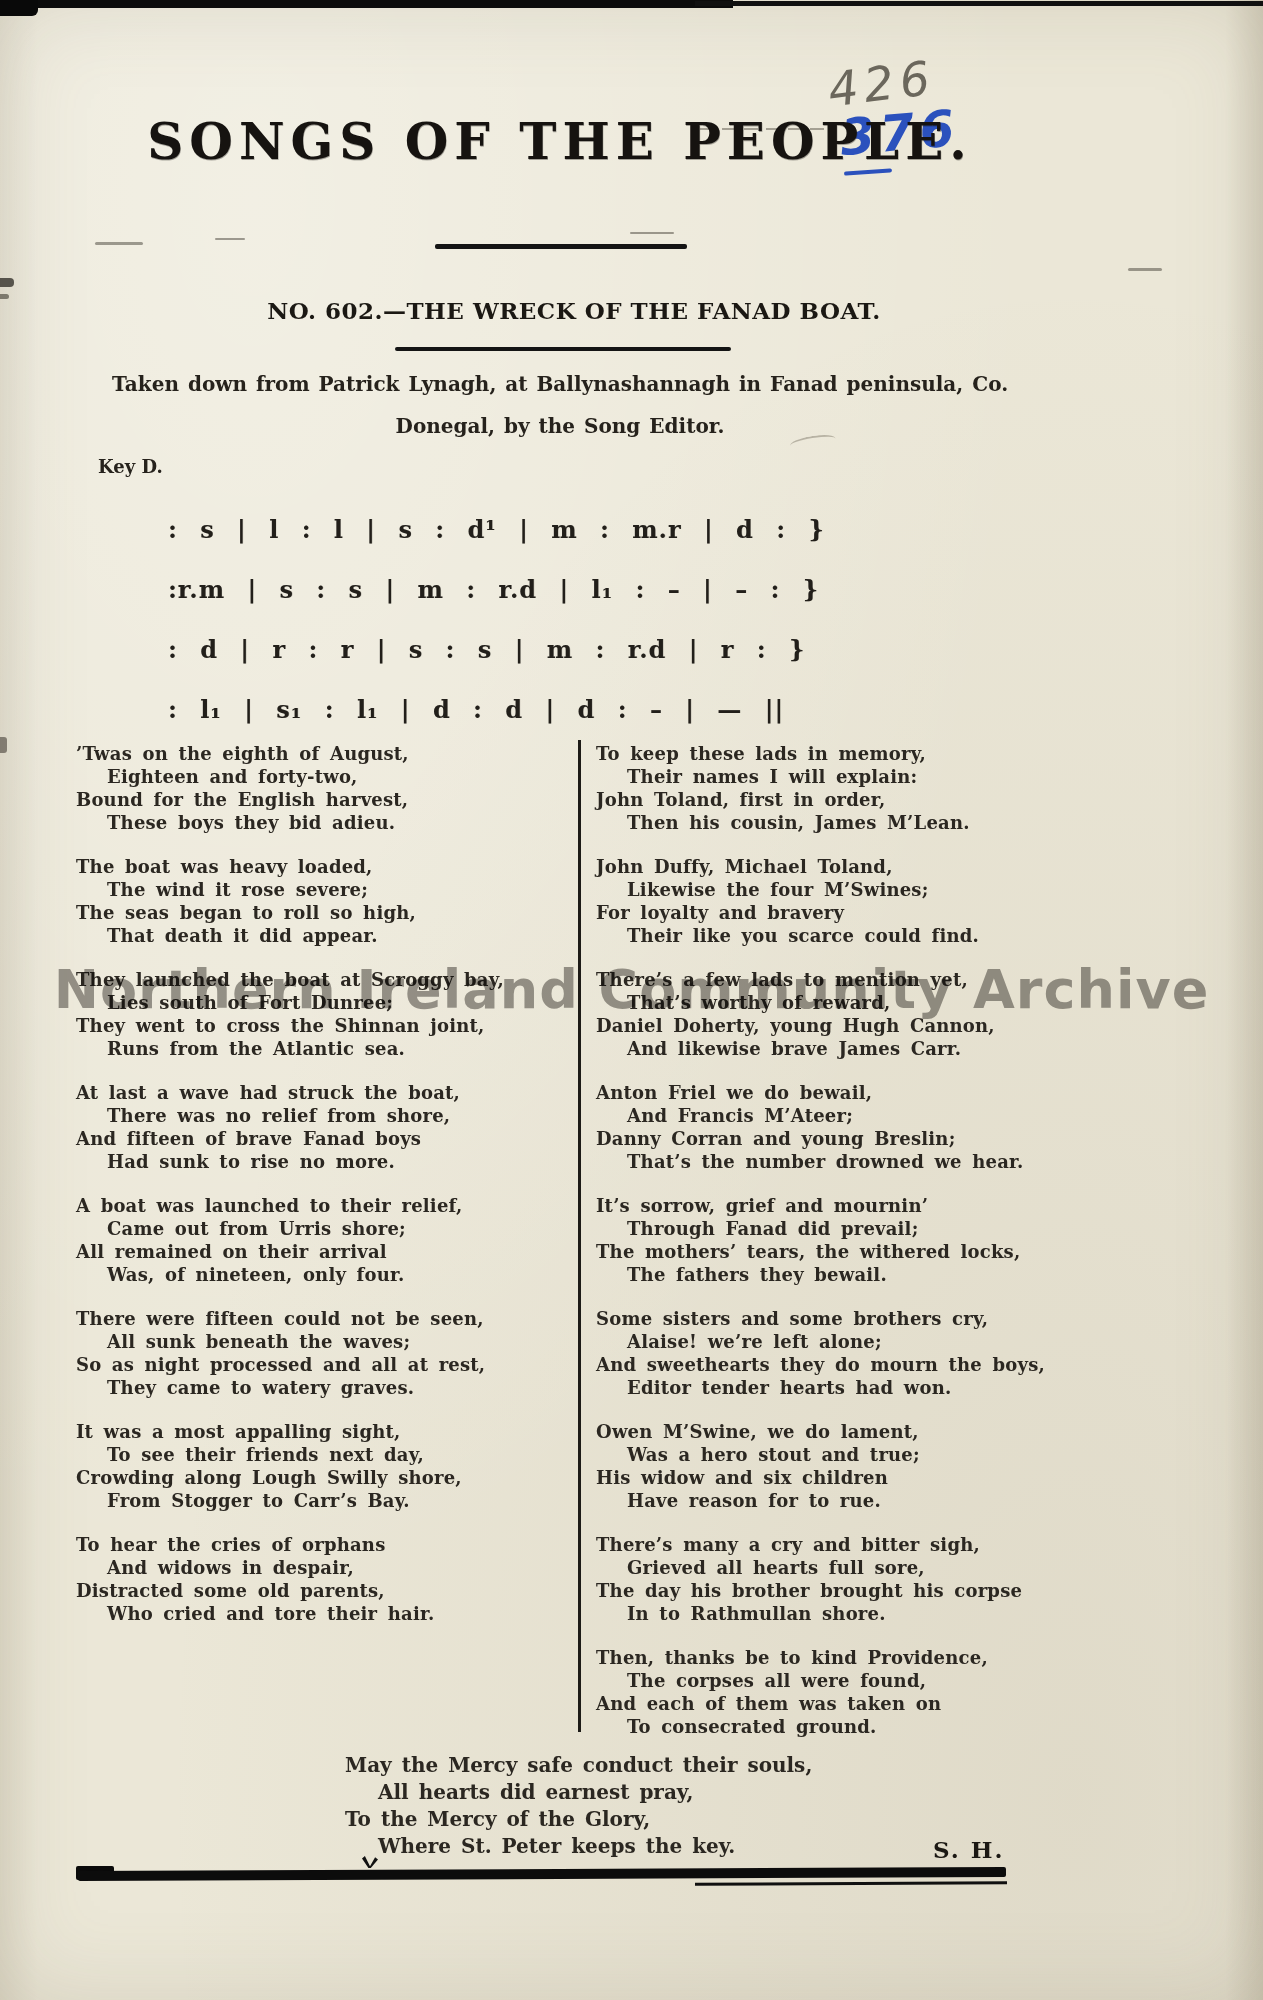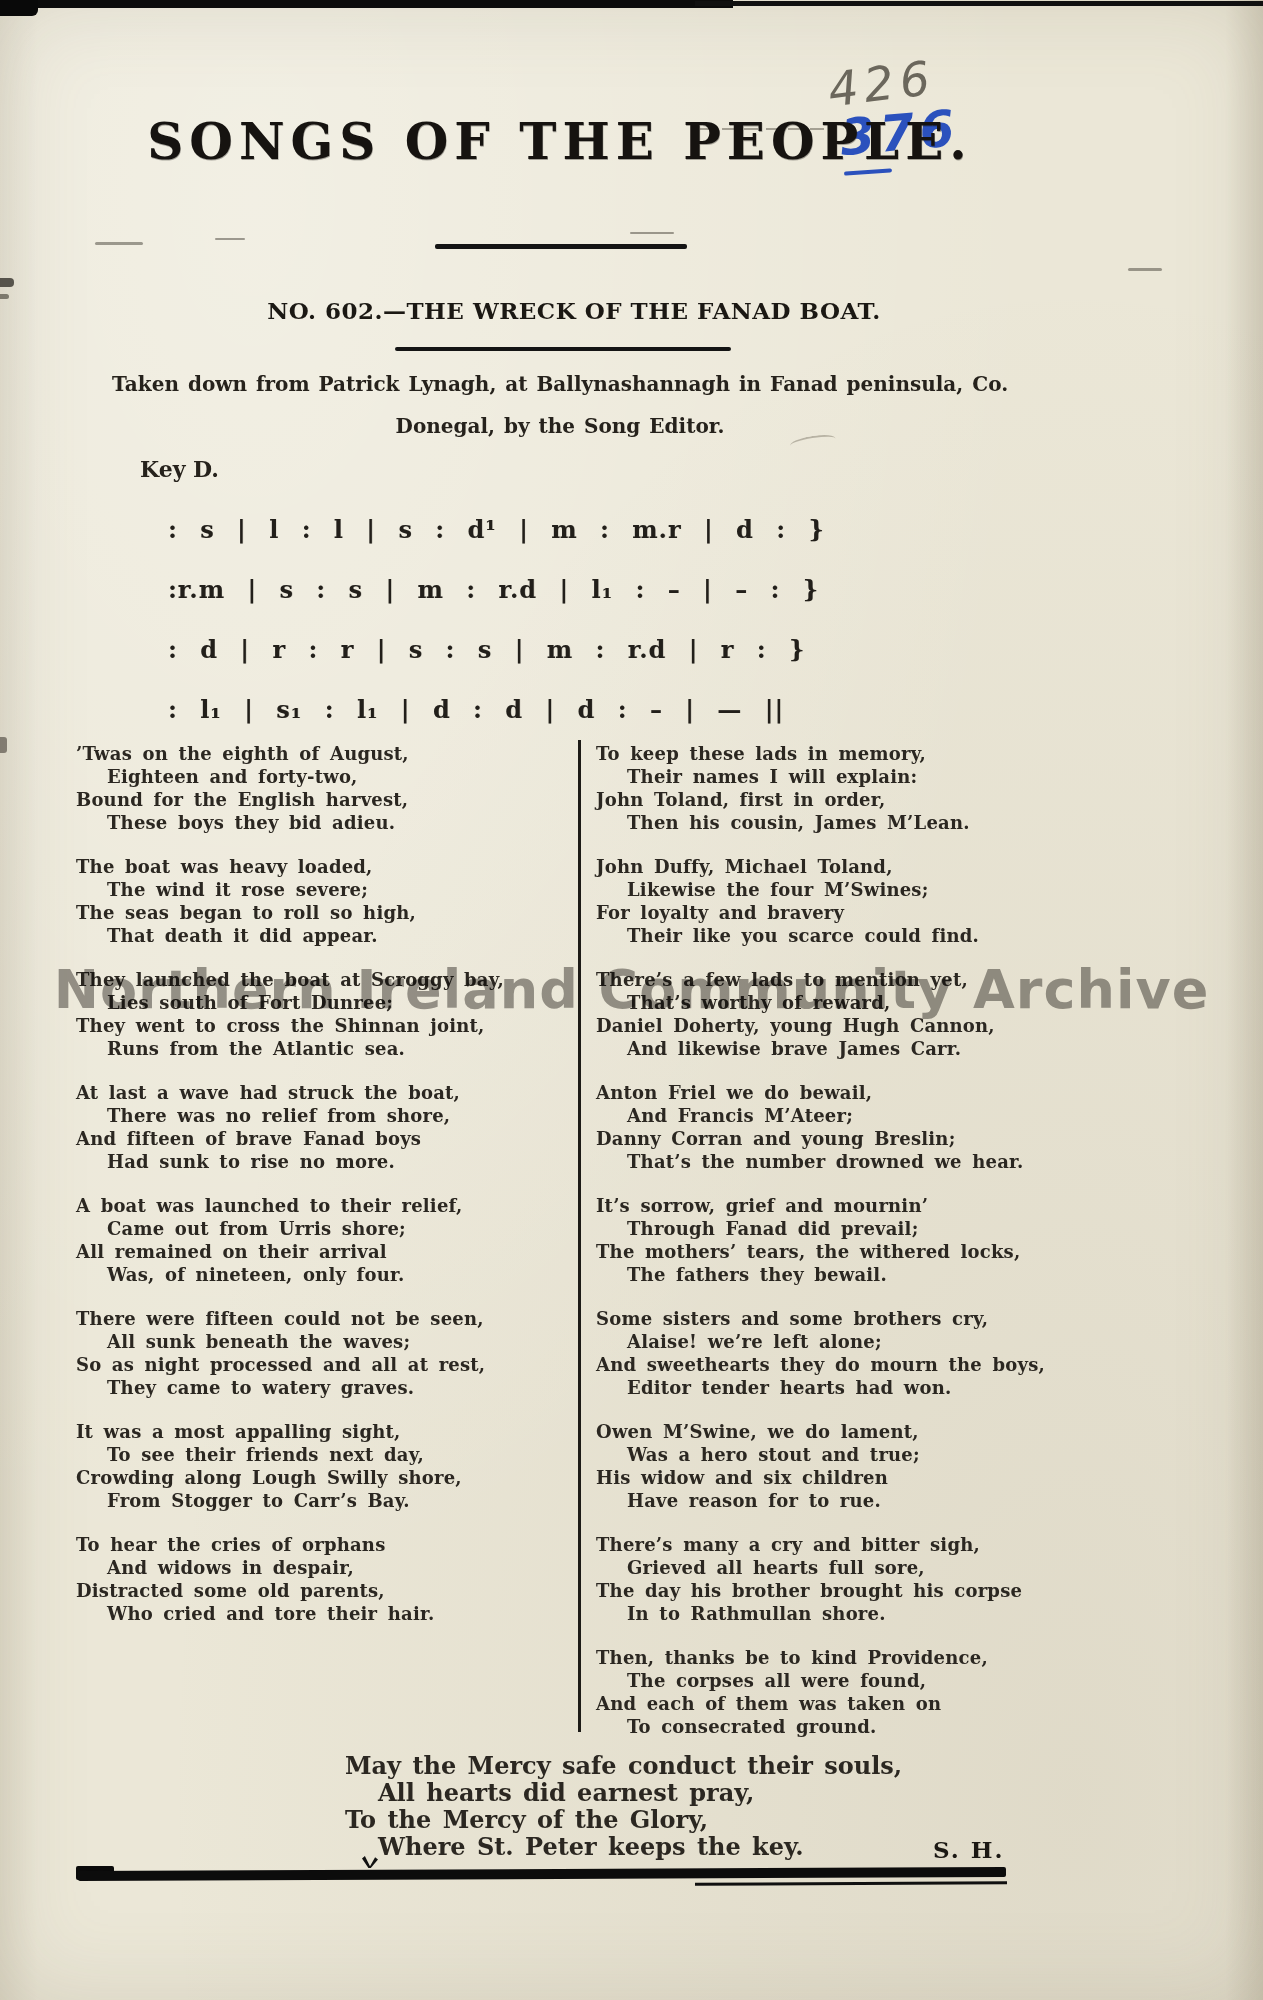--- a/index.html
+++ b/index.html
@@ -53,21 +53,21 @@
   .center-wrap{position:absolute;left:45px;width:1030px;text-align:center;}
   .masthead{top:112px;font-size:50px;font-weight:bold;letter-spacing:6px;color:#161310;margin:0;
     text-shadow:0.5px 0.5px 0 rgba(22,19,16,0.35);}
   .rule{position:absolute;background:#141414;border-radius:2px;}
   .rule1{left:435px;top:244px;width:252px;height:5px;}
   .rule2{left:395px;top:347px;width:336px;height:4px;}
   .song-title{top:283px;font-size:23px;font-weight:bold;letter-spacing:0.5px;color:#1b1813;margin:14px;text-align:center;}
   .attr{font-size:20px;font-weight:bold;word-spacing:2px;color:#26221c;margin:0;}
   .attr.l1{top:372px;}
   .attr.l2{top:414px;}
-  .keysig{position:absolute;left:98px;top:456px;font-size:22px;font-weight:bold;color:#26221c;margin-left:42px;}
+  .keysig{position:absolute;left:98px;top:456px;font-size:18px;font-weight:bold;color:#26221c;}
 
   
   .notation{position:absolute;left:168px;top:500px;}
   .notation-line{
     height:60px;line-height:60px;
     font-size:24px;font-weight:bold;color:#221f1a;
     word-spacing:13px;letter-spacing:1px;white-space:nowrap;
     text-shadow:0.4px 0.4px 0 rgba(34,31,26,0.3);
   }
 
@@ -85,21 +85,21 @@
   .watermark{
     position:absolute;left:0;top:958px;width:100%;
     text-align:center;white-space:nowrap;
     font-family:"DejaVu Sans", sans-serif;
     font-size:54px;font-weight:700;letter-spacing:1px;
     color:rgba(98,96,92,0.62);
     mix-blend-mode:multiply;
   }
 
   
-  .closing{position:absolute;left:345px;top:1752px;font-size:24px;font-weight:bold;
+  .closing{position:absolute;left:345px;top:1752px;font-size:20px;font-weight:bold;
     line-height:27px;word-spacing:3px;color:#2b2721;}
   .closing .verse{margin:0;}
   .closing .vline.indent{padding-left:33px;}
   .signature{position:absolute;left:933px;top:1836px;font-size:23px;font-weight:bold;letter-spacing:2px;color:#1b1813;}
 
   
   .bottom-rule-main{position:absolute;left:78px;top:1869px;width:928px;height:10px;background:#0c0c0c;transform:rotate(-0.25deg);border-radius:2px;}
   .bottom-rule-thin{position:absolute;left:695px;top:1882px;width:312px;height:3px;background:#101010;transform:rotate(-0.3deg);}
   .bottom-rule-endL{position:absolute;left:76px;top:1866px;width:38px;height:14px;background:#0a0a0a;border-radius:2px;}
   .ink-mark{position:absolute;left:362px;top:1856px;width:16px;height:12px;background:#121212;

